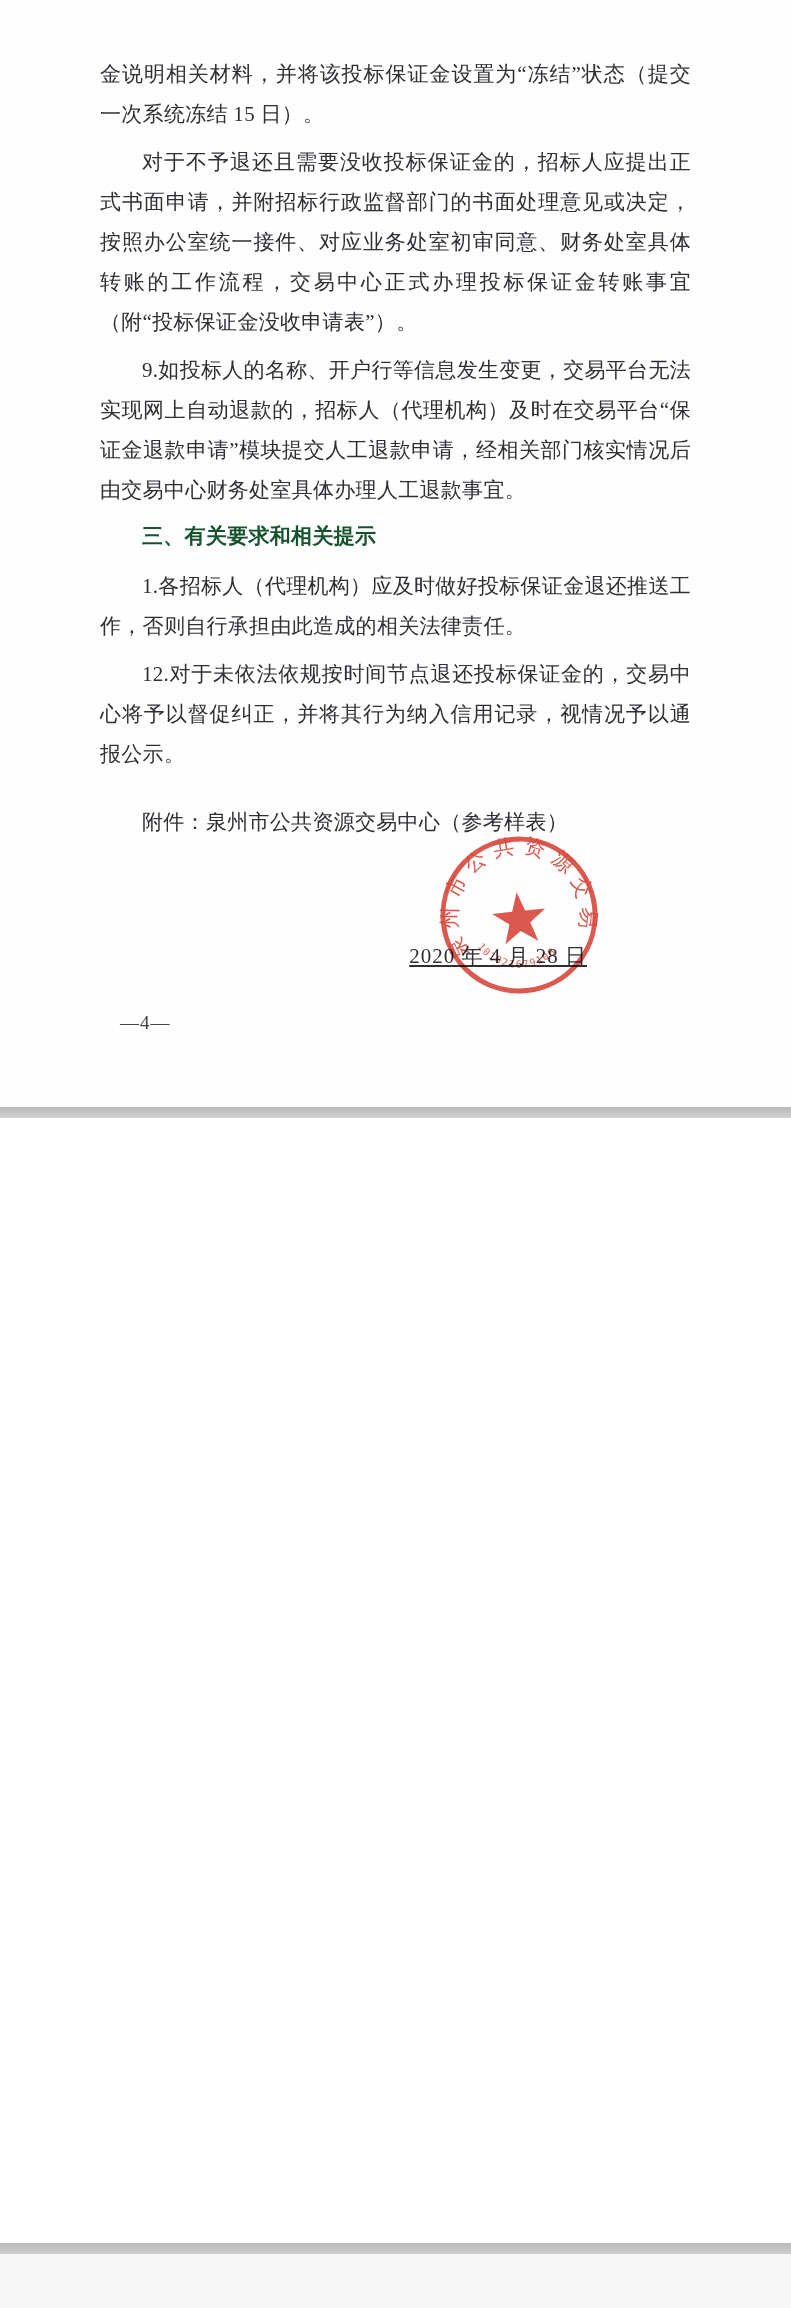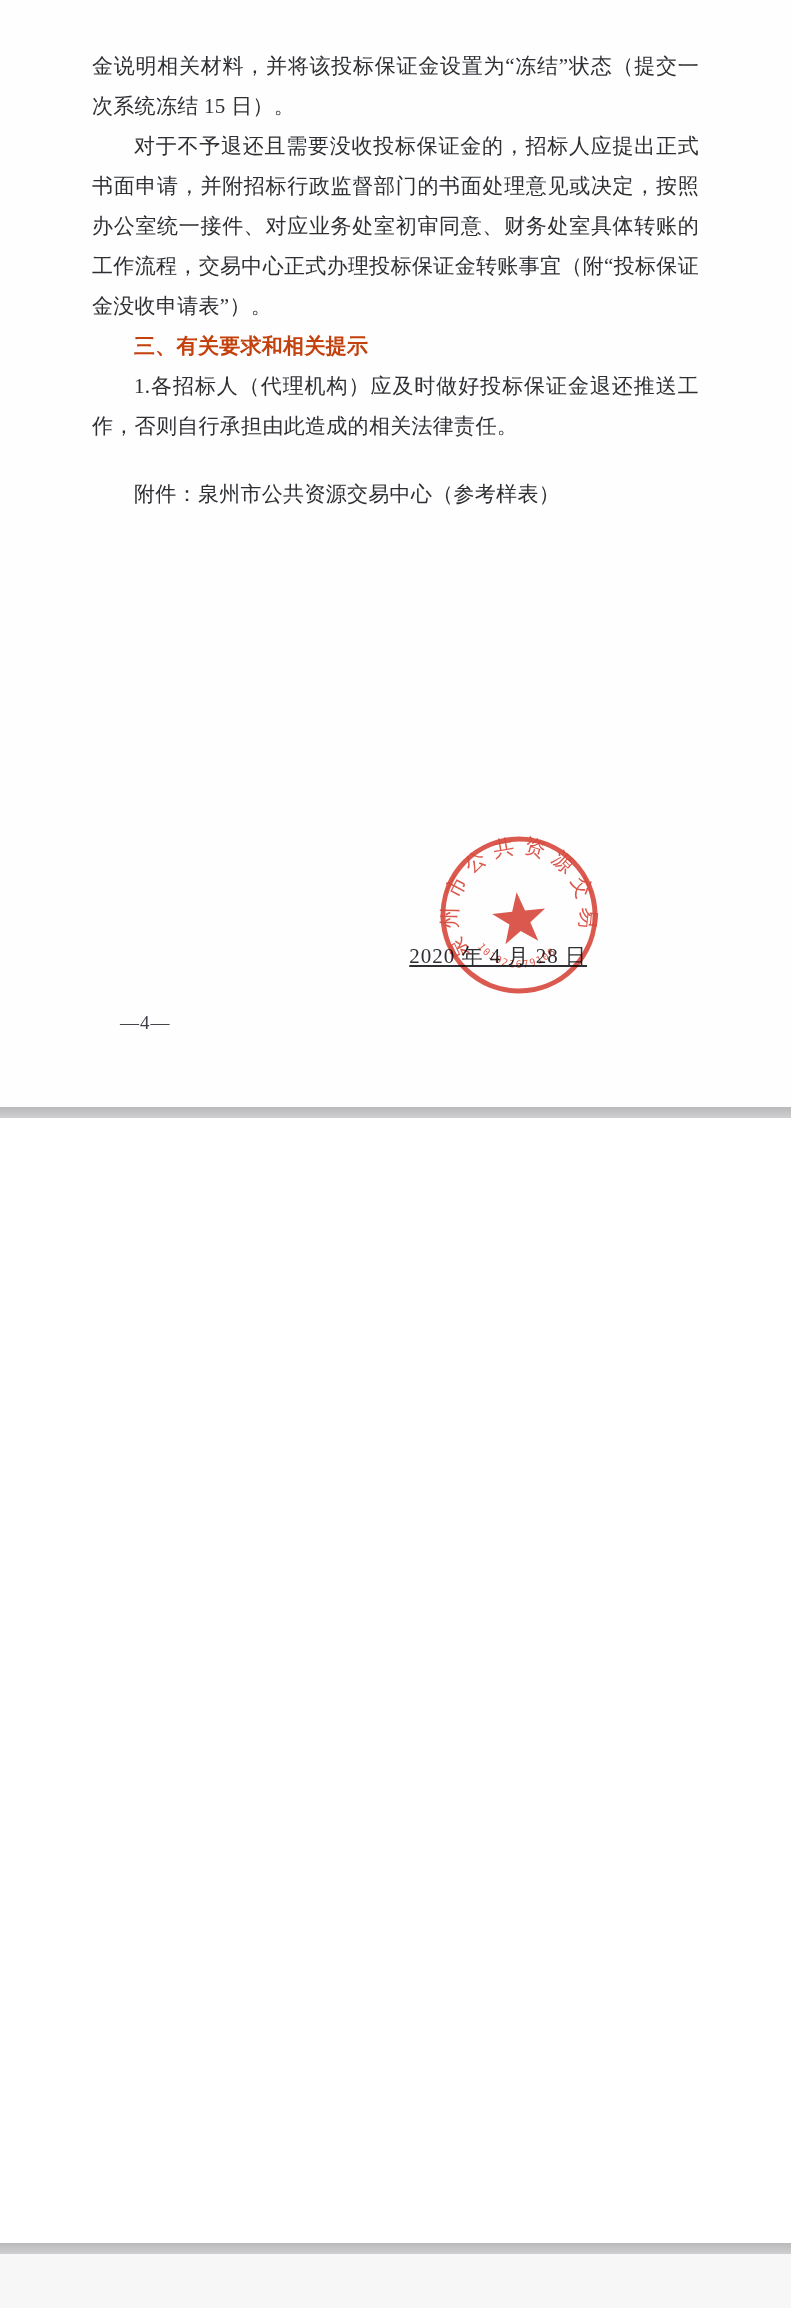--- a/index.html
+++ b/index.html
@@ -10,43 +10,45 @@
   .page2{top:1118px;height:1125px;background:#ffffff;}
   .gap-band{position:absolute;left:0;width:791px;height:11px;
             background:linear-gradient(#b9b9bb,#cfcfd1);}
   .gap1{top:1107px;}
   .gap2{top:2243px;}
   .below-band{position:absolute;left:0;top:2254px;width:791px;height:54px;background:#f7f7f8;}
 
   
   .textblock{position:absolute;left:92px;top:46px;width:607px;
              font-size:21px;line-height:40px;text-align:justify;letter-spacing:.3px;}
-  .textblock p{margin:0;}
+  .textblock p{margin:8px;}
   .indent{text-indent:2em;}
-  .sec-head{font-family:Liberation Serif, serif;font-weight:bold;color:#c2410c;}
+  .sec-head{font-family:Liberation Mono, monospace;font-weight:bold;color:#14532d;}
   .attach-line{margin-top:28px !important;text-indent:2em;}
   .doc-date{position:absolute;top:942px;right:204px;font-size:21px;letter-spacing:1px;text-decoration:underline;}
   .pageno{position:absolute;font-size:19px;color:#3b3c44;letter-spacing:1px;}
   .pn4{left:120px;top:1012px;}
 
   
   .seal{position:absolute;left:434px;top:830px;width:170px;height:170px;
         mix-blend-mode:multiply;opacity:.92;transform:rotate(-6deg);}
 </style>
 </head>
 <body>
 
 <div class="screen">
 
   <div class="page page1">
     <div class="textblock">
       <p>金说明相关材料，并将该投标保证金设置为“冻结”状态（提交一次系统冻结 15 日）。</p>
       <p class="indent">对于不予退还且需要没收投标保证金的，招标人应提出正式书面申请，并附招标行政监督部门的书面处理意见或决定，按照办公室统一接件、对应业务处室初审同意、财务处室具体转账的工作流程，交易中心正式办理投标保证金转账事宜（附“投标保证金没收申请表”）。</p>
+      <p class="indent">9.如投标人的名称、开户行等信息发生变更，交易平台无法实现网上自动退款的，招标人（代理机构）及时在交易平台“保证金退款申请”模块提交人工退款申请，经相关部门核实情况后由交易中心财务处室具体办理人工退款事宜。</p>
       <p class="indent sec-head">三、有关要求和相关提示</p>
       <p class="indent">1.各招标人（代理机构）应及时做好投标保证金退还推送工作，否则自行承担由此造成的相关法律责任。</p>
+      <p class="indent">12.对于未依法依规按时间节点退还投标保证金的，交易中心将予以督促纠正，并将其行为纳入信用记录，视情况予以通报公示。</p>
       <p class="attach-line">附件：泉州市公共资源交易中心（参考样表）</p>
     </div>
 
     <div class="doc-date">2020 年 4 月 28 日</div>
 
     <svg class="seal" viewBox="0 0 170 170">
       <circle cx="85" cy="85" r="76" fill="none" stroke="#d5392c" stroke-width="5" opacity="0.9"></circle>
       <path id="sealArcTop" d="M 34.2 120.6 A 62 62 0 1 1 135.8 120.6" fill="none"></path>
       <path id="sealArcBottom" d="M 38 108 A 52 52 0 0 0 132 108" fill="none"></path>
       <text font-size="21" letter-spacing="7.5" fill="#d5392c" opacity="0.92" font-family="Liberation Sans, DejaVu Sans, sans-serif">

